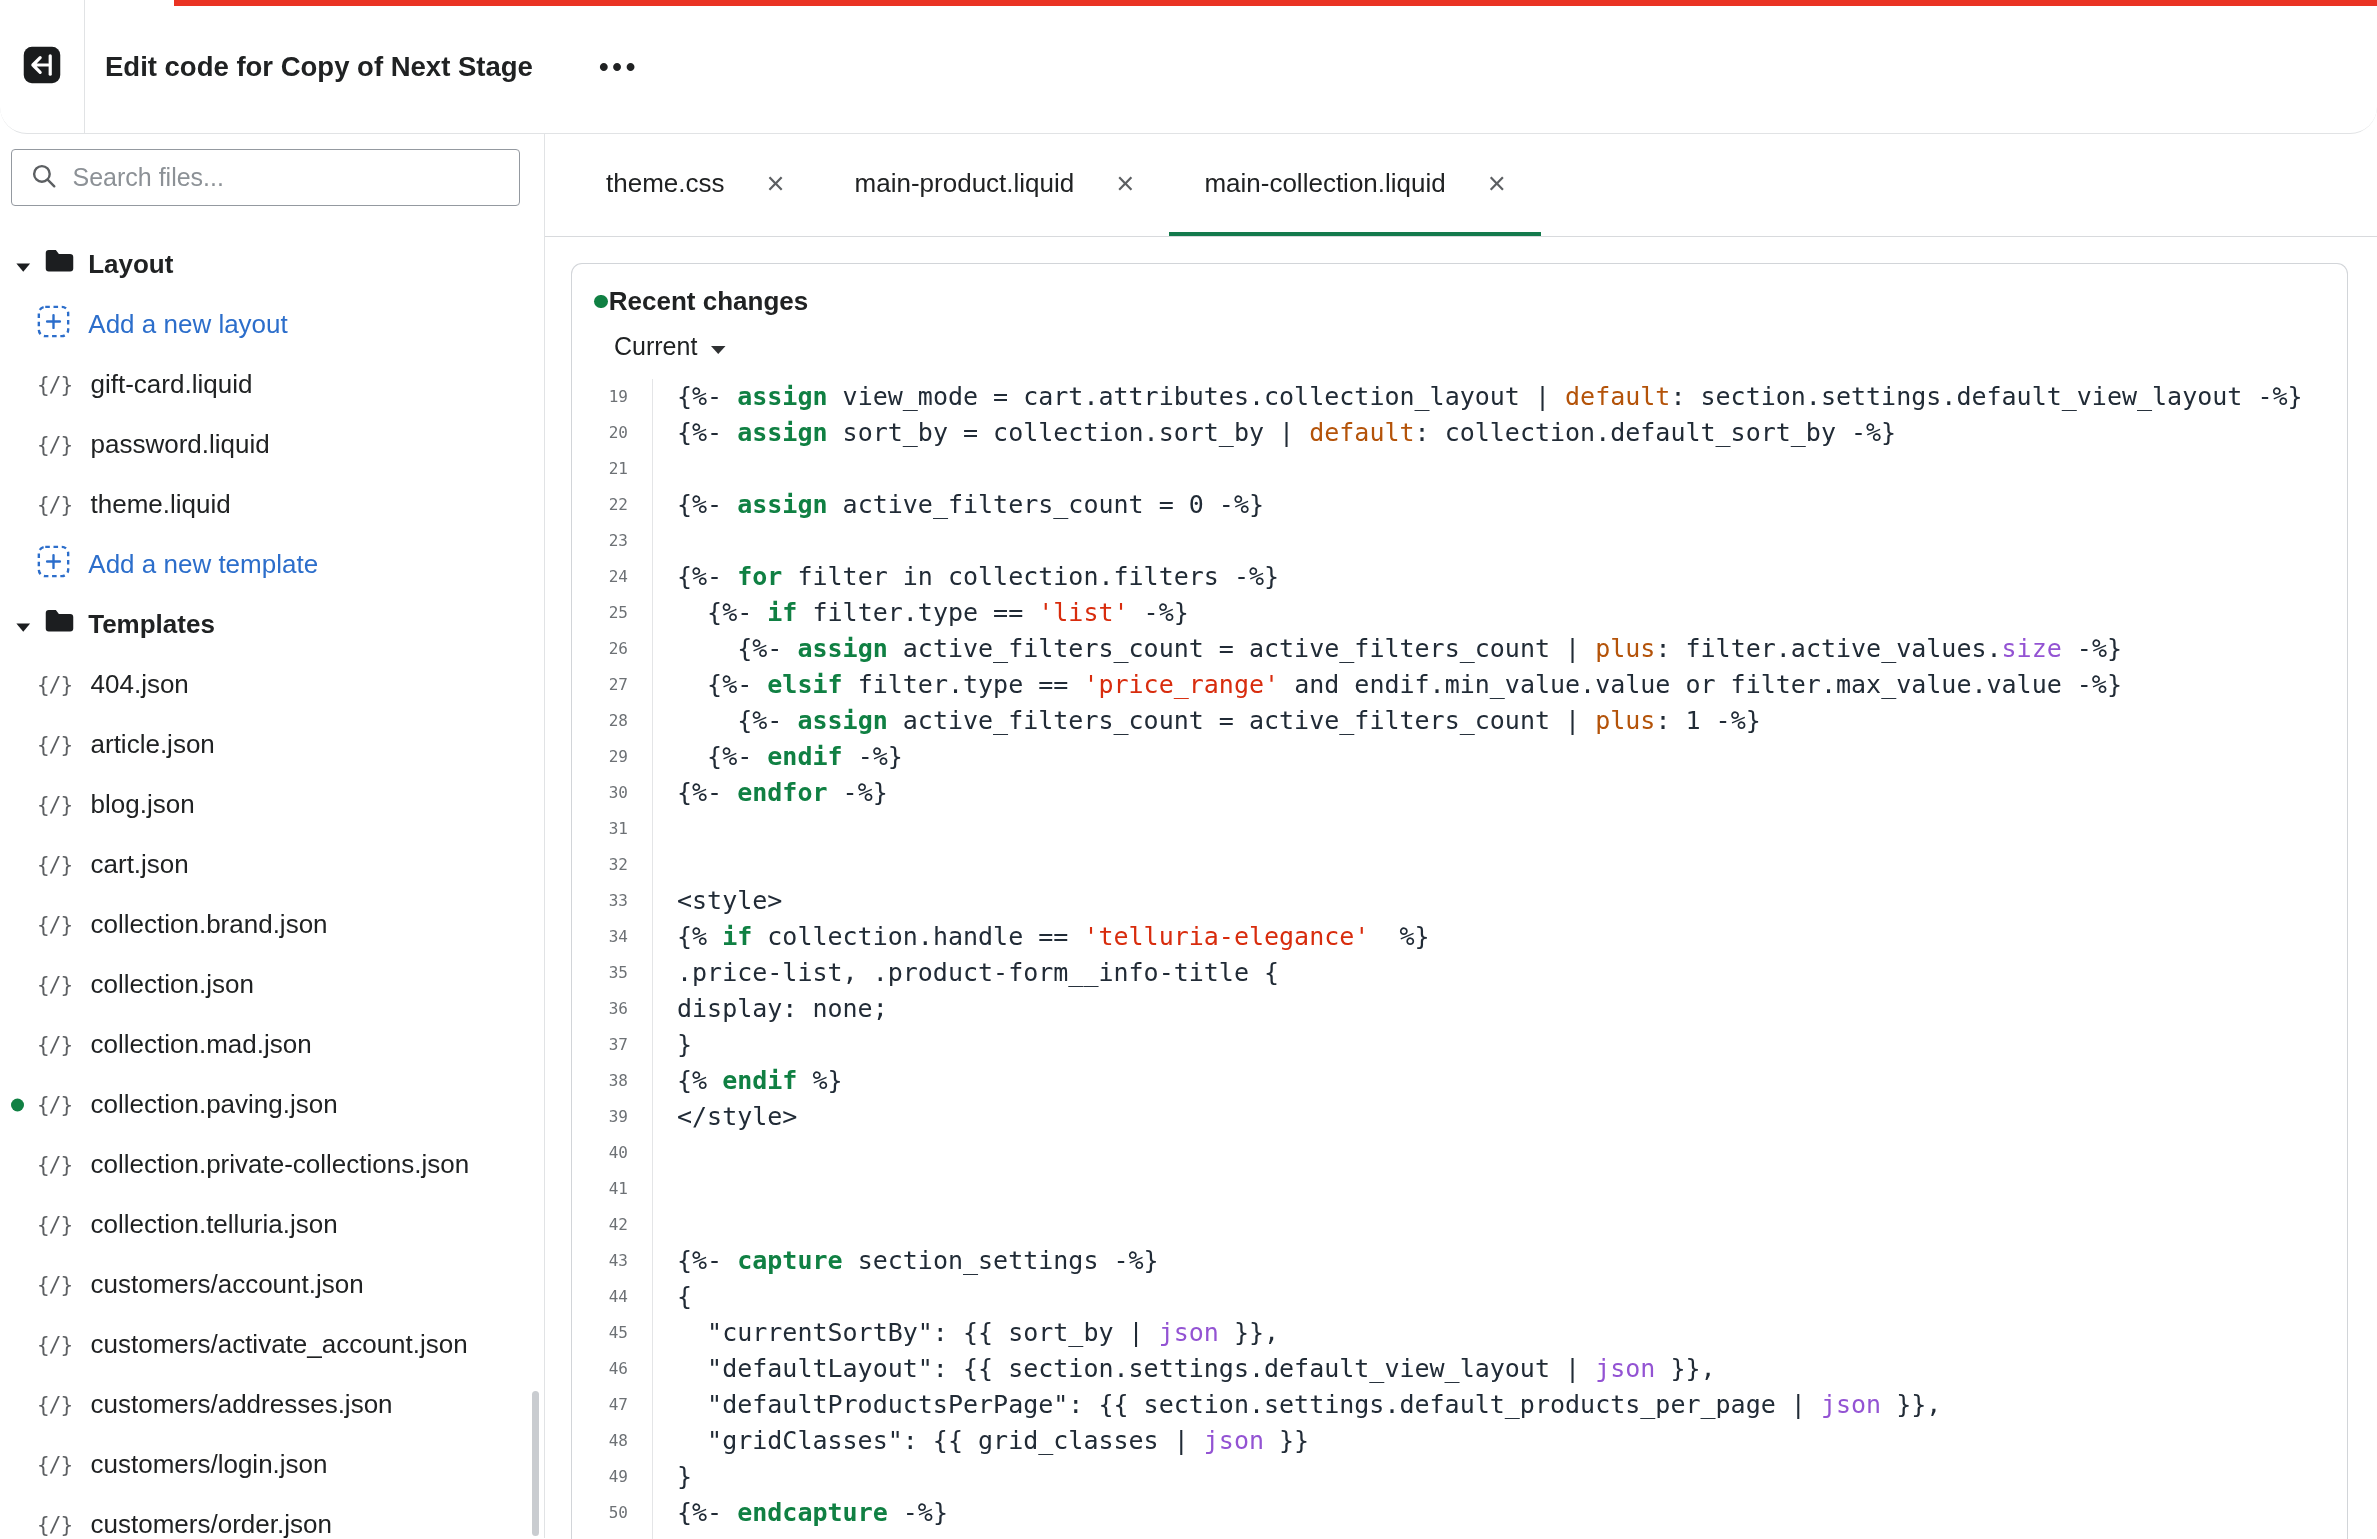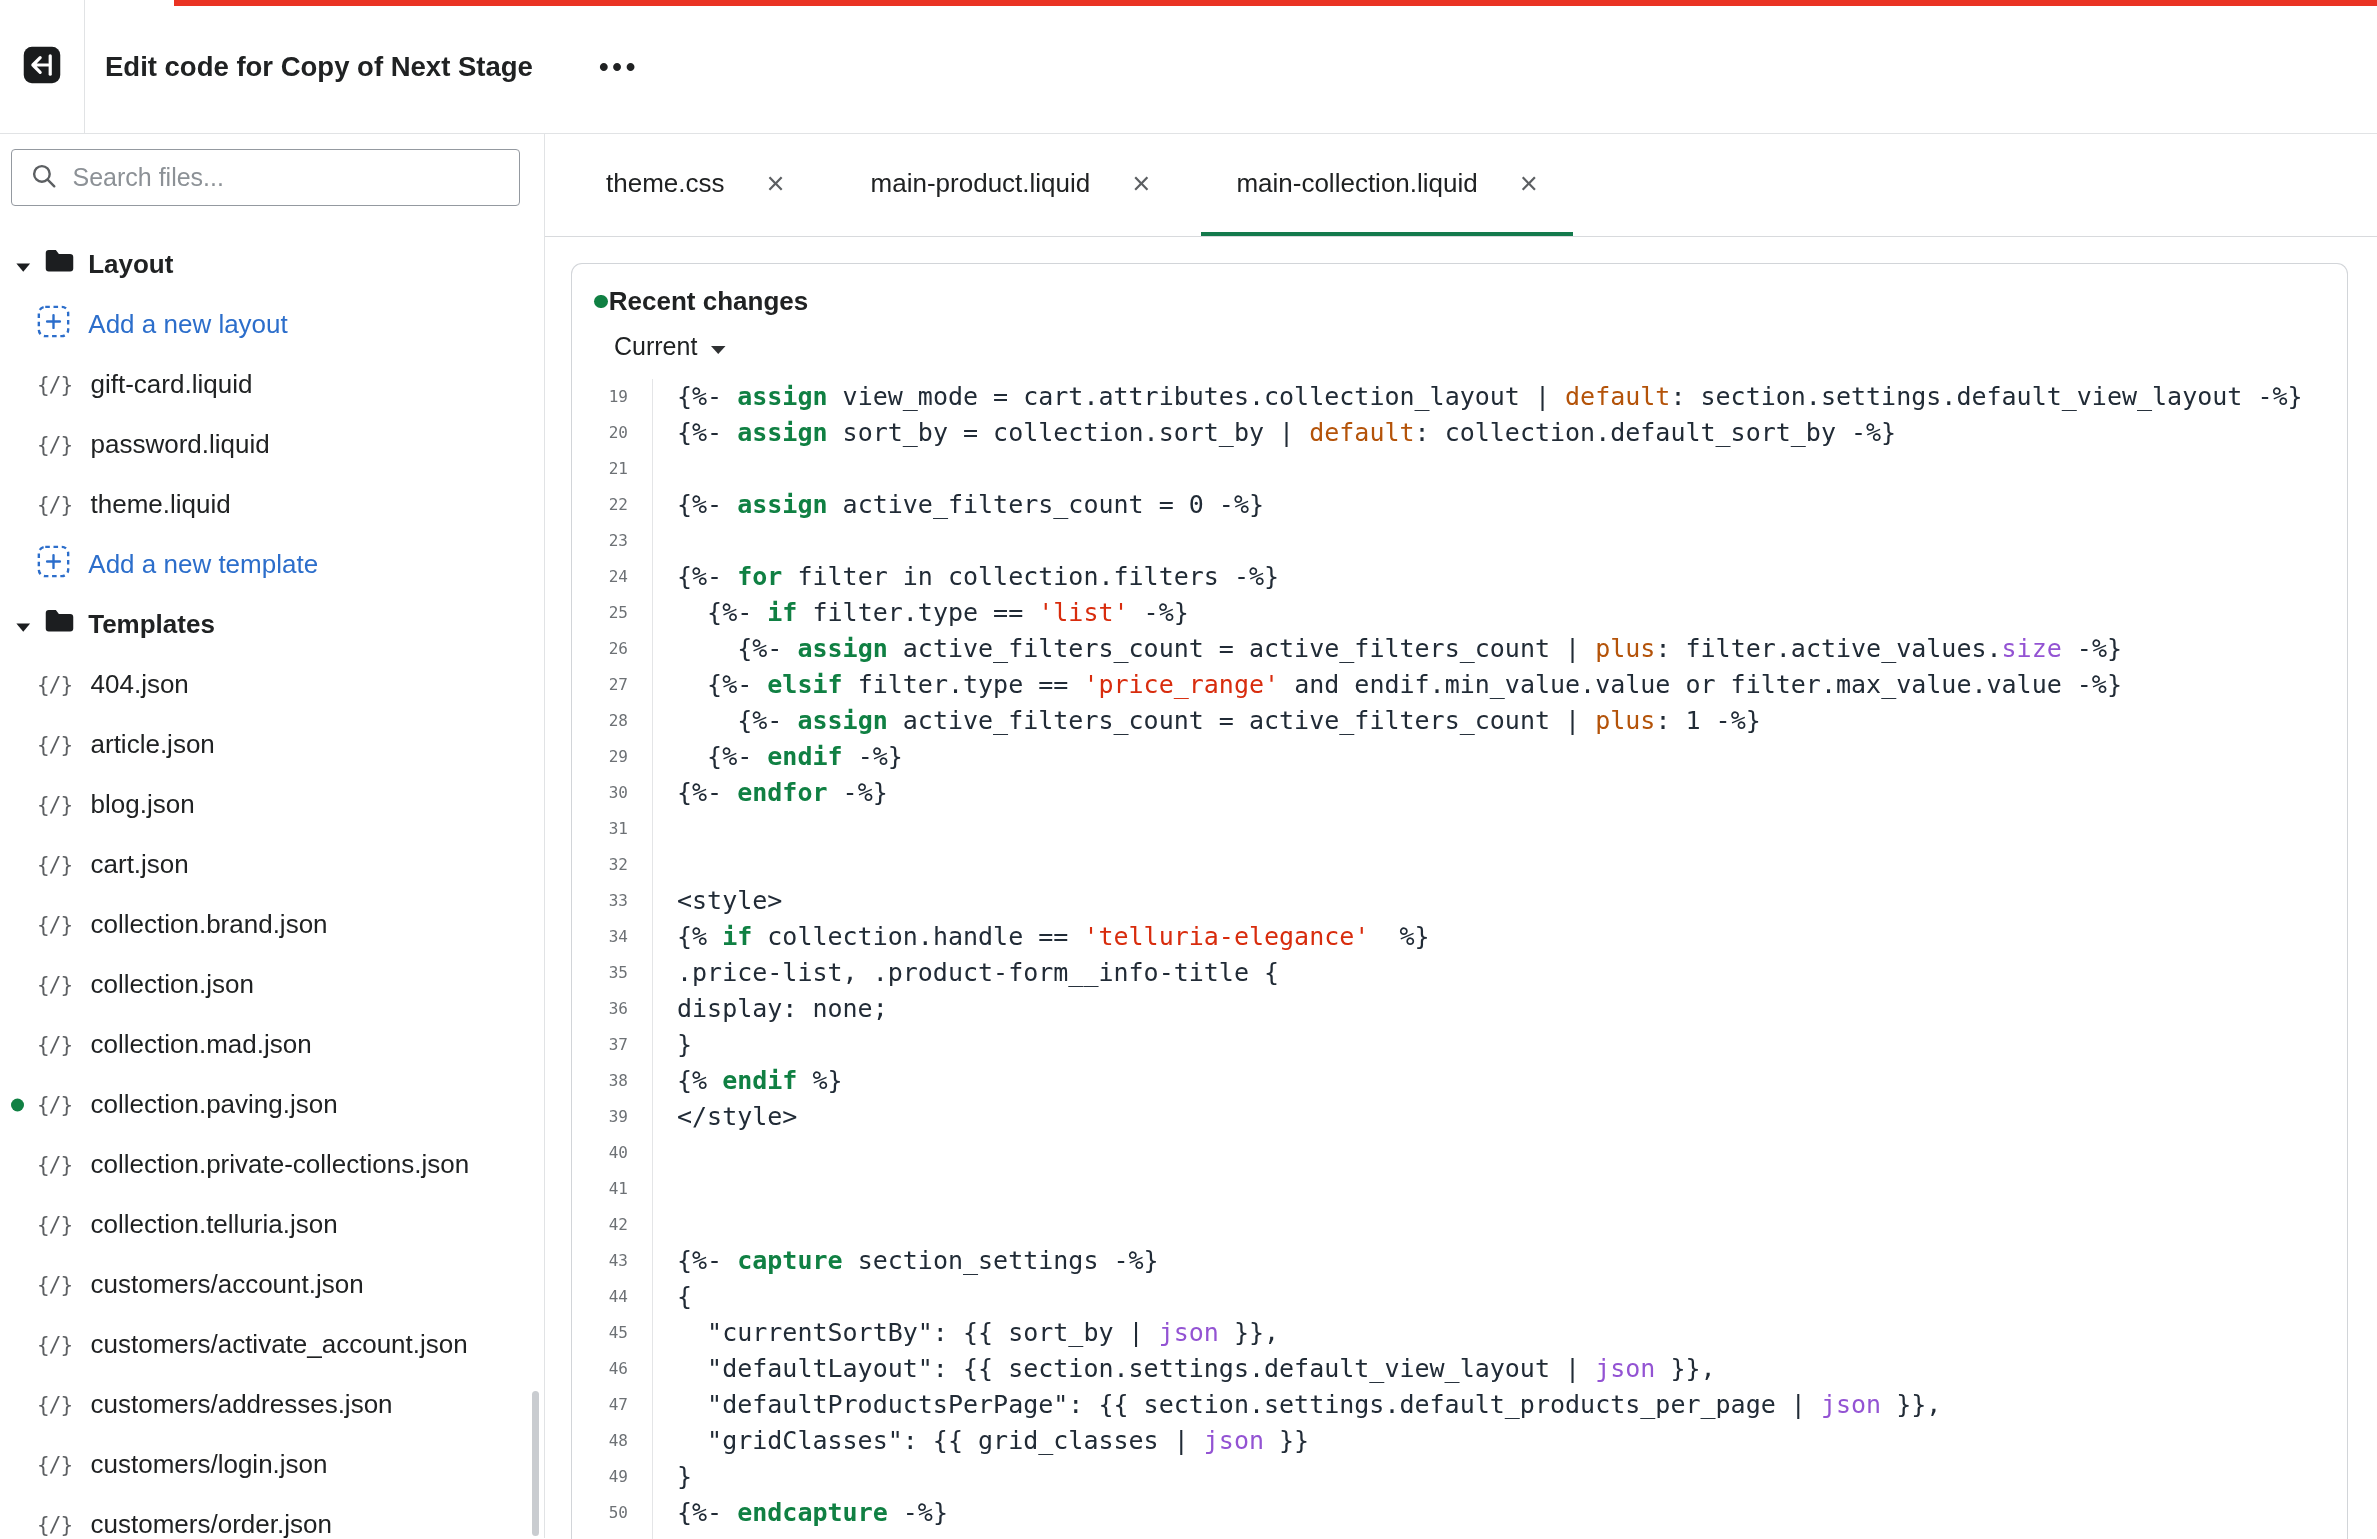--- a/index.html
+++ b/index.html
@@ -7,21 +7,21 @@
     --c-default:#212b36; --c-keyword:#108043; --c-filter:#b45309;
     --c-string:#d82c0d; --c-property:#9353d3; --c-line_number:#6d7175;
     --accent-red:#ea3323; --link:#2c6ecb; --ink:#202223; --border:#e1e3e5;
   }
   html,body{ background:#fff; }
   .app{ width:2377px; height:1539px; position:relative; overflow:hidden; background:#fff;
         font-family:"Liberation Sans",sans-serif; color:var(--ink); }
   .red-strip{ position:absolute; top:0; left:174px; right:0; height:5.5px; background:var(--accent-red); z-index:30; }
 
   
-  .header{ height:134px; display:flex; align-items:center; border-bottom:0.9px solid var(--border); position:relative; background:#fff; }
+  .header{ height:134px; display:flex; align-items:center; border-bottom:0.9px solid var(--border); position:relative; background:#fff;border-radius:27px; }
   .back-btn{ width:85px; height:100%; display:flex; align-items:center; justify-content:center;
              background:none; border:none; border-right:0.9px solid var(--border); cursor:pointer; }
   .page-title{ margin-left:20px; font-size:27.5px; font-weight:700; color:var(--ink); }
   .more-btn{ margin-left:57px; background:none; border:none; font-size:27.5px; letter-spacing:3.7px;
              color:var(--ink); cursor:pointer; font-weight:700; line-height:1; padding:9.2px; }
 
   
   .bodywrap{ display:flex; height:1404px; }
   .sidebar{ width:545px; flex-shrink:0; border-right:0.9px solid var(--border); position:relative; background:#fff; }
   .search-box{ margin:14.7px 24px 0 11px; height:57px; border:1.8px solid #9499a0; border-radius:4px;
@@ -33,21 +33,21 @@
   .row{ height:60px; display:flex; align-items:center; position:relative; font-size:26px; cursor:pointer; white-space:nowrap; }
   .row.folder{ padding-left:14.7px; gap:13px; font-weight:700; }
   .row.action{ padding-left:37px; gap:18.3px; color:var(--link); }
   .row.file{ padding-left:37px; gap:18.3px; }
   .file-ic{ font-family:"DejaVu Sans Mono",monospace; font-size:21px; color:#5c5f62; letter-spacing:-0.9px; flex-shrink:0; }
   .mod-dot{ position:absolute; left:11px; top:50%; transform:translateY(-50%); width:13px; height:13px; border-radius:50%; background:#108043; }
   .sb-scroll{ position:absolute; right:4.6px; bottom:1.8px; width:7.3px; height:145px; border-radius:3.7px; background:#c9ccd0; }
 
   
   .main{ flex:1; min-width:0; position:relative; background:#fff; }
-  .tabbar{ height:103px; display:flex; align-items:stretch; padding-left:26px; border-bottom:0.9px solid #d8dadd;gap:16px; }
+  .tabbar{ height:103px; display:flex; align-items:stretch; padding-left:26px; border-bottom:0.9px solid #d8dadd; }
   .tab{ display:flex; align-items:center; gap:42px; padding:0 35px; font-size:26px; cursor:pointer;
         border-bottom:4.6px solid transparent; color:var(--ink); }
   .tab.active{ border-bottom-color:#147a4c; }
   .tab-close{ font-size:31px; color:#5c5f62; line-height:1; cursor:pointer; }
 
   .editor-card{ margin:26px 29px 0 26px; border:0.9px solid #d2d5d9; border-bottom:none;
                 border-radius:11px 11px 0 0; height:1302px; overflow:hidden; background:#fff; }
   .recent{ padding:22px 27.5px 13px 22px; }
   .recent-top{ display:flex; align-items:center; gap:1px; font-size:26px; font-weight:700; }
   .rc-dot{ width:13.8px; height:13.8px; border-radius:50%; background:#108043; flex-shrink:0; }

